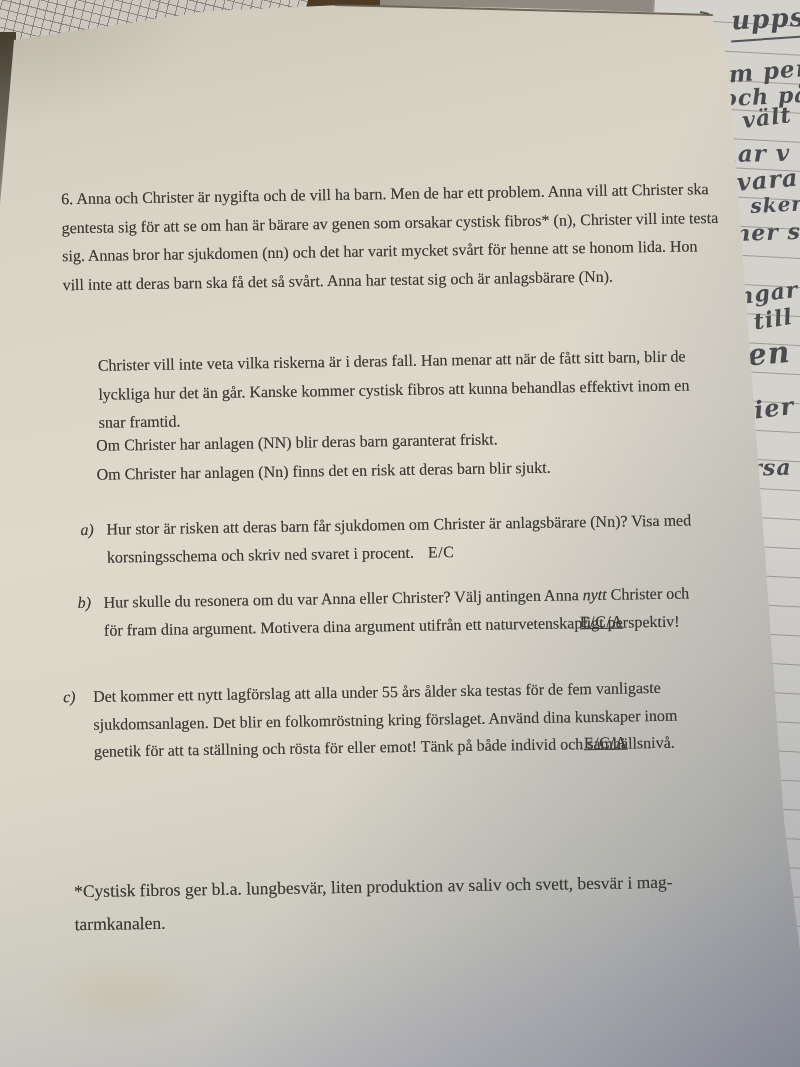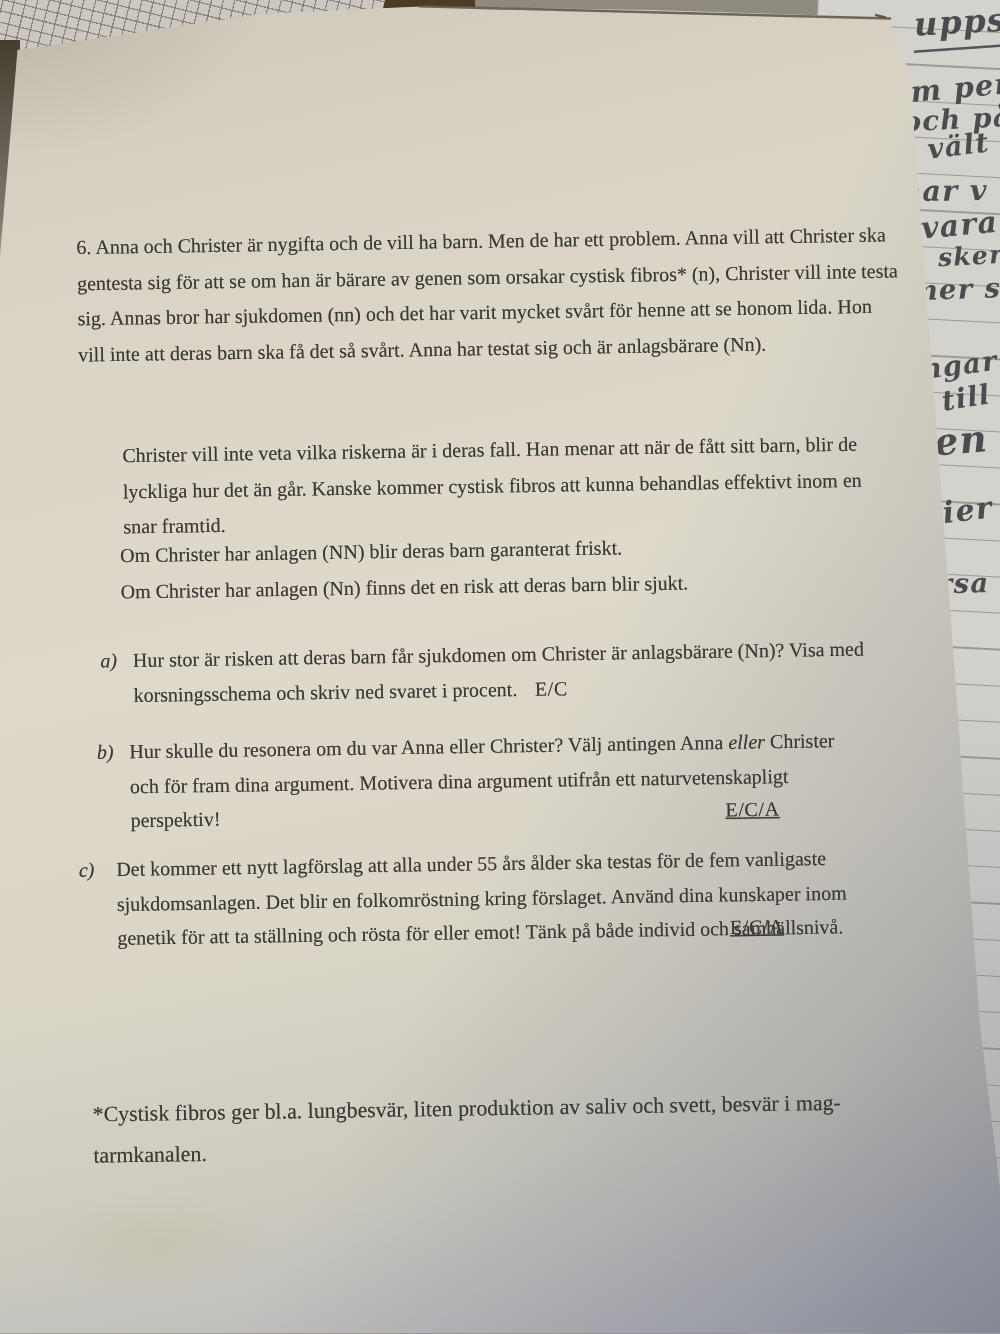--- a/index.html
+++ b/index.html
@@ -138,21 +138,21 @@
   <div class="stmt stmt-1">Om Christer har anlagen (NN) blir deras barn garanterat friskt.</div>
   <div class="stmt stmt-2">Om Christer har anlagen (Nn) finns det en risk att deras barn blir sjukt.</div>
 
   <div class="question q-a">
     <span class="q-label">a)</span>
     <span class="q-text"><span>Hur stor är risken att deras barn får sjukdomen om Christer är anlagsbärare (Nn)? Visa med korsningsschema och skriv ned svaret i procent.</span><span class="grade-inline">E/C</span></span>
   </div>
 
   <div class="question q-b">
     <span class="q-label">b)</span>
-    <span class="q-text"><span>Hur skulle du resonera om du var Anna eller Christer? Välj antingen Anna </span><span class="em">eller</span><span> Christer och för fram dina argument. Motivera dina argument utifrån ett naturvetenskapligt perspektiv!</span></span>
+    <span class="q-text"><span>Hur skulle du resonera om du var Anna eller Christer? Välj antingen Anna </span><span class="em">nytt</span><span> Christer och för fram dina argument. Motivera dina argument utifrån ett naturvetenskapligt perspektiv!</span></span>
     <span class="grade-abs">E/C/A</span>
   </div>
 
   <div class="question q-c">
     <span class="q-label em">c)</span>
     <span class="q-text"><span>Det kommer ett nytt lagförslag att alla under 55 års ålder ska testas för de fem vanligaste sjukdomsanlagen. Det blir en folkomröstning kring förslaget. Använd dina kunskaper inom genetik för att ta ställning och rösta för eller emot! Tänk på både individ och samhällsnivå.</span></span>
     <span class="grade-abs">E/C/A</span>
   </div>
 
   <div class="para footnote">*Cystisk fibros ger bl.a. lungbesvär, liten produktion av saliv och svett, besvär i mag-tarmkanalen.</div>

